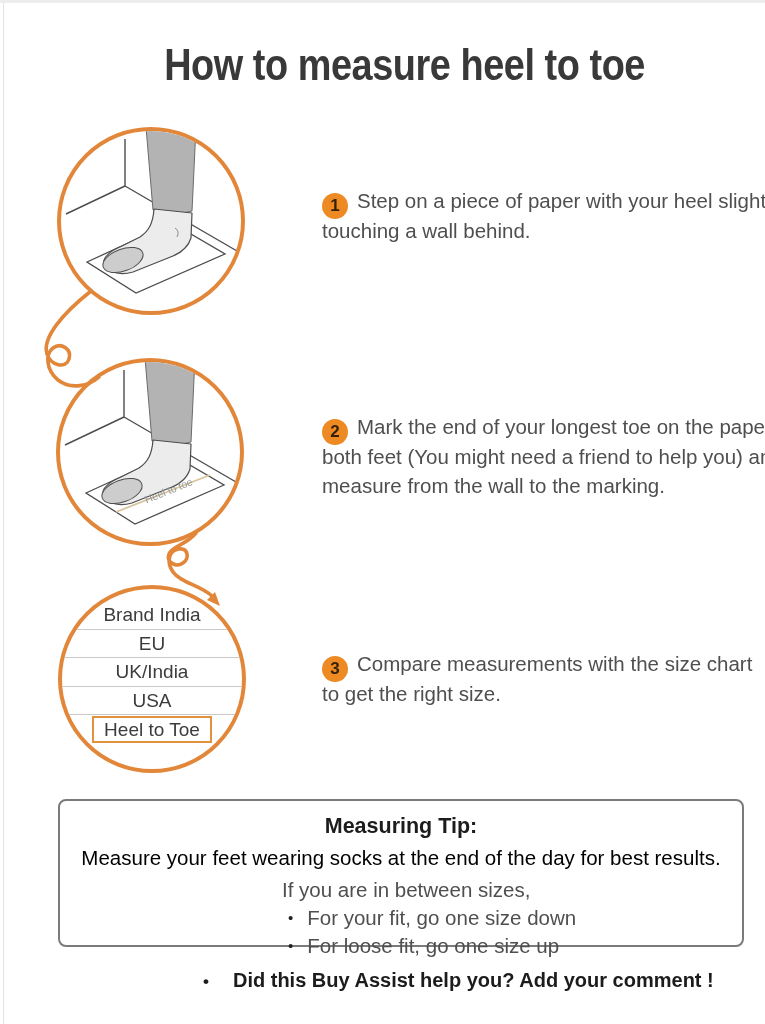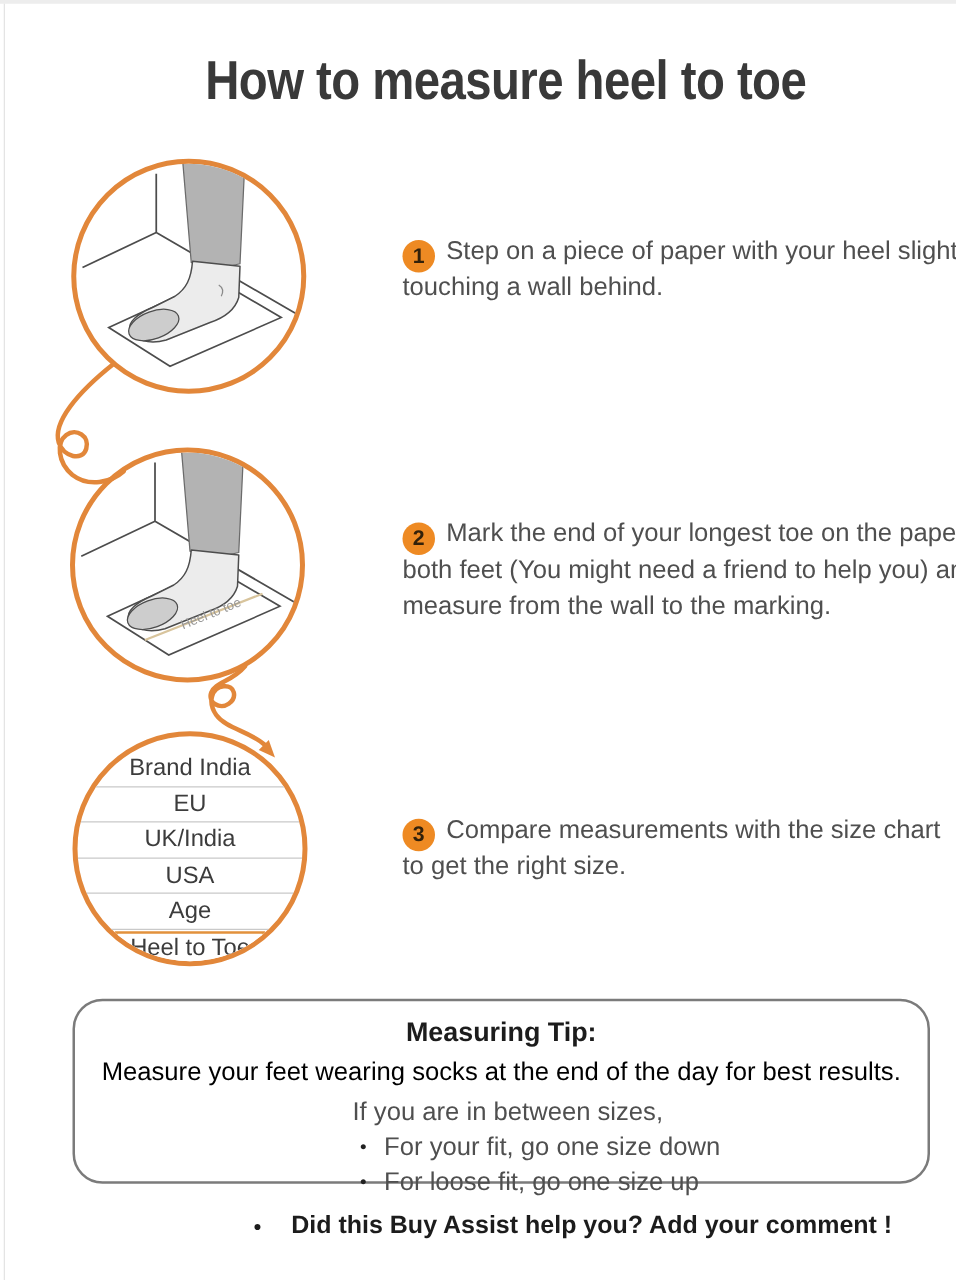--- a/index.html
+++ b/index.html
@@ -29,21 +29,21 @@
          margin-right:9px;transform:translateY(3px);}
 
   .chart-rows{position:absolute;left:0;top:0;right:0;bottom:0;padding-top:12px;}
   .chart-row{height:27.5px;line-height:27px;text-align:center;font-size:19px;color:#3c3c3c;
              border-bottom:1px solid #c9c9c9;}
   .chart-row:last-child{border-bottom:none;}
   .hl{display:inline-block;border:2px solid #E2913C;padding:0 10px;line-height:23px;
       background:#fff;margin-top:1px;}
 
   .tip-box{position:absolute;left:58px;top:799px;width:686px;height:148px;
-           border:2px solid #7b7b7b;border-radius:24px;background:#fff;box-sizing:border-box;}
+           border:2px solid #7b7b7b;border-radius:8px;background:#fff;box-sizing:border-box;}
   .tip-title{margin-top:13px;text-align:center;font-size:21.5px;font-weight:bold;color:#1c1c1c;}
   .tip-line1{margin-top:7px;text-align:center;font-size:20.5px;color:#000000;}
   .tip-block{margin-left:222px;margin-top:6px;font-size:20.5px;color:#4f4f4f;line-height:1.36;}
   .tip-bullet{display:flex;gap:14px;padding-left:6px;}
   .tip-bullet .dot{font-size:15px;color:#222;line-height:28px;}
 
   .footer{position:absolute;left:203px;top:969px;display:flex;gap:24px;
           font-size:20px;font-weight:bold;color:#1c1c1c;}
   .footer .dot{font-size:17px;line-height:26px;}
 </style>
@@ -84,21 +84,20 @@
       <text x="110" y="132" text-anchor="middle" font-size="10.5" fill="#979797" transform="rotate(-22 110 132)">Heel to toe</text>
     </svg>
   </div>
 
   <div class="illus-circle c3">
     <div class="chart-rows">
       <div class="chart-row">Brand India</div>
       <div class="chart-row">EU</div>
       <div class="chart-row">UK/India</div>
       <div class="chart-row">USA</div>
-      <div class="chart-row">Age</div>
       <div class="chart-row">
         <span class="hl">Heel to Toe</span>
       </div>
     </div>
   </div>
 
   <svg class="connector-layer" viewBox="0 0 765 1024">
     <path d="M91 291 C62 314 42 338 47 354 C51 366 66 369 69 359 C72 349 61 342 53 348 C45 354 46 370 58 380 C71 390 89 386 99 377" fill="none" stroke="#E2873A" stroke-width="3.6" stroke-linecap="round"></path>
     <path d="M196 533 C186 545 172 546 169 554 C166 562 176 568 183 563 C190 558 188 548 179 549 C169 550 166 562 173 572 C181 583 200 585 212 596" fill="none" stroke="#E2873A" stroke-width="3.6" stroke-linecap="round"></path>
     <polygon points="220,606 207,600 215,592" fill="#E2873A"></polygon>

